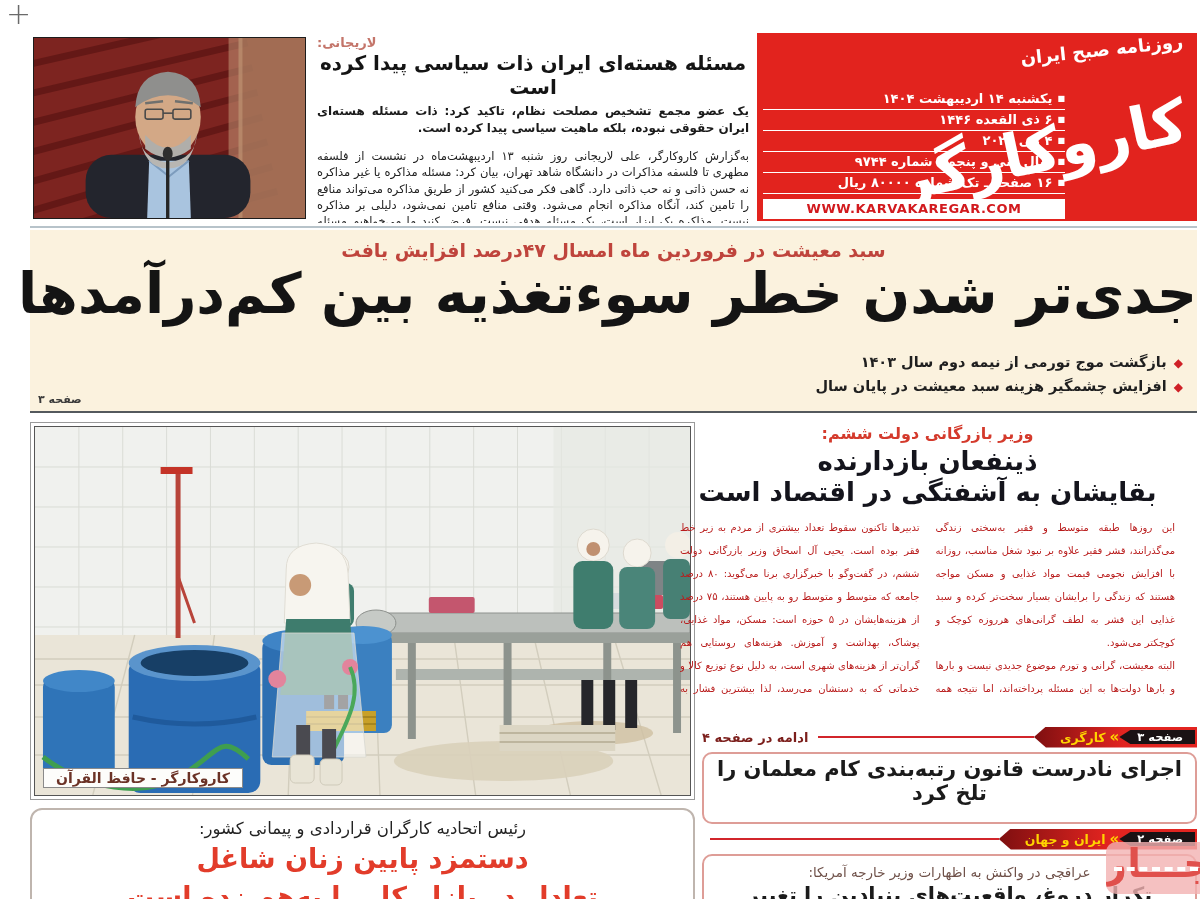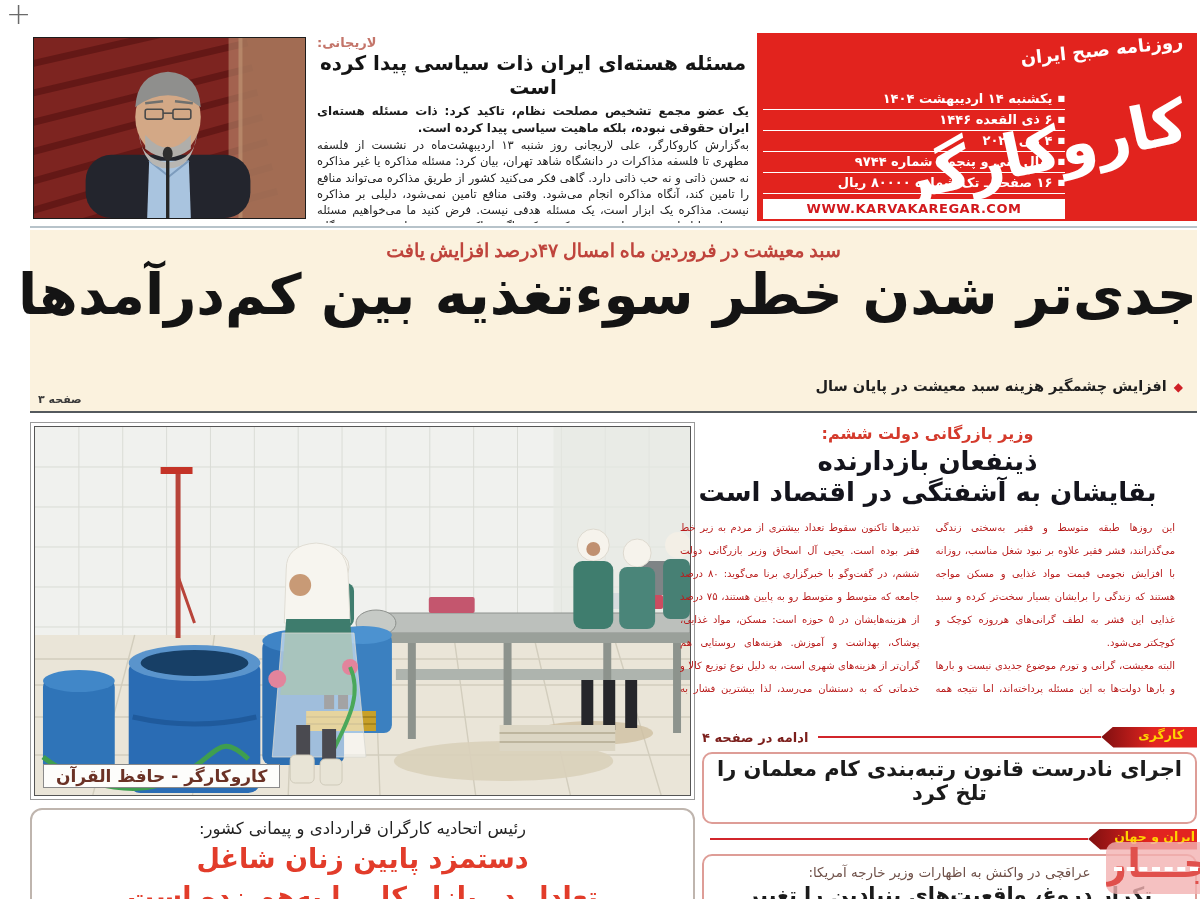--- a/index.html
+++ b/index.html
@@ -11,21 +11,21 @@
   .cropmark{position:absolute;left:6px;top:-4px;font-size:30px;color:#6a6a6a;font-weight:200;}
 
   
   .top-article{position:absolute;left:33px;top:35px;width:716px;height:188px;}
   .ta-photo{position:absolute;left:0;top:2px;width:273px;height:182px;margin:0;
             border:1px solid #1c1c1c;background:#7d2420;overflow:hidden;}
   .ta-photo svg{display:block;width:100%;height:100%;}
   .ta-text{position:absolute;left:284px;top:0;width:432px;height:188px;direction:rtl;overflow:hidden;}
   .ta-kicker{text-align:left;color:#c4756a;font-size:13px;font-weight:bold;}
   .ta-headline{margin:1px 0 4px;text-align:center;color:#141414;font-size:20px;font-weight:bold;}
-  .ta-lead{margin:0 0 0;font-size:12px;font-weight:bold;line-height:17px;text-align:justify;color:#1a1a1a;}
+  .ta-lead{margin:0 0 11px;font-size:12px;font-weight:bold;line-height:17px;text-align:justify;color:#1a1a1a;}
   .ta-body{margin:0;font-size:11.5px;line-height:16.3px;text-align:justify;color:#222;}
 
   
   .masthead{position:absolute;left:757px;top:33px;width:440px;height:188px;background:#e2231e;}
   .mh-tagline{position:absolute;right:14px;top:6px;color:#fff;font-size:18px;font-weight:bold;
               transform:rotate(-6deg);direction:rtl;}
   .mh-logo{position:absolute;right:0;left:130px;top:42px;height:150px;display:flex;align-items:center;
            justify-content:center;color:#fff;font-size:60px;font-weight:bold;
            transform:rotate(-12deg);direction:rtl;letter-spacing:-2px;}
   .mh-dates{position:absolute;left:6px;top:56px;width:302px;direction:rtl;}
@@ -33,35 +33,35 @@
           font-size:13px;font-weight:bold;text-align:right;white-space:nowrap;overflow:hidden;}
   .mh-sq{font-size:8px;vertical-align:2px;margin-left:5px;}
   .mh-url{position:absolute;left:6px;top:166px;width:302px;height:20px;background:#fff;color:#d21a1e;
           font-size:13px;font-weight:bold;text-align:center;line-height:20px;letter-spacing:.5px;}
 
   .header-rule{position:absolute;left:30px;top:226px;width:1167px;height:2px;background:#b7c3ca;}
 
   
   .lead-story{position:absolute;left:30px;top:230px;width:1167px;height:183px;background:#fbf2de;
               border-bottom:2px solid #54595d;direction:rtl;}
-  .ls-kicker{padding-top:9px;text-align:center;color:#bf443c;font-size:19px;font-weight:bold;font-family:Liberation Serif, serif;}
+  .ls-kicker{padding-top:9px;text-align:center;color:#bf443c;font-size:19px;font-weight:bold;}
   .ls-headline{margin:2px 0 0;text-align:center;color:#141414;font-size:56px;font-weight:bold;
                line-height:1.12;white-space:nowrap;}
   .ls-bullets{position:absolute;right:14px;bottom:12px;text-align:right;}
   .ls-bullet{font-size:14.5px;font-weight:bold;color:#1f1f1f;line-height:23px;}
   .ls-dia{color:#cf2127;font-size:12px;margin-left:7px;}
   .ls-pageref{position:absolute;left:8px;bottom:5px;font-size:11px;font-weight:bold;color:#3a3a3a;}
 
   
   .main-photo{position:absolute;left:30px;top:422px;width:665px;height:378px;margin:0;
               border:1px solid #9a9a9a;background:#fff;padding:3px;}
   .mp-inner{position:relative;width:100%;height:100%;border:1px solid #555;overflow:hidden;background:#f0f1ee;}
   .mp-inner svg{display:block;width:100%;height:100%;}
   .photo-credit{position:absolute;left:8px;bottom:7px;background:#fdfdfb;border:1px solid #8a8a8a;
-                padding:1px 12px;font-size:17px;font-weight:bold;color:#6b3226;direction:rtl;}
+                padding:1px 12px;font-size:14px;font-weight:bold;color:#6b3226;direction:rtl;}
 
   
   .photo-story{position:absolute;left:30px;top:808px;width:665px;height:120px;
                border:2px solid #bfb5ae;border-radius:12px;direction:rtl;text-align:center;}
   .ps-kicker{margin-top:9px;font-size:16.5px;color:#232323;}
   .ps-headline{margin-top:4px;color:#e23c2a;font-size:27px;font-weight:bold;line-height:34px;}
 
   
   .economy{position:absolute;left:680px;top:424px;width:495px;height:300px;direction:rtl;}
   .ec-kicker{text-align:center;color:#d43a2c;font-size:16px;font-weight:bold;}
@@ -69,21 +69,21 @@
   .ec-body{height:202px;overflow:hidden;column-count:2;column-gap:16px;column-fill:auto;
            font-size:10px;line-height:23px;text-align:justify;color:#b91c1c;white-space:pre-line;}
 
   .cont-row{position:absolute;left:702px;top:726px;width:495px;height:22px;display:flex;align-items:center;}
   .ec-cont{font-size:13px;font-weight:bold;color:#7c1f1c;direction:rtl;margin-right:2px;}
 
   
   .badge-rule{flex:1;height:2px;background:#d2252b;margin:0 0 0 8px;}
   .badge{display:flex;align-items:stretch;height:21px;}
   .badge-banner{display:flex;align-items:center;background:linear-gradient(90deg,#7e0f10,#e22420 55%);
-                clip-path:polygon(0 50%,12px 0,100% 0,100% 100%,12px 100%);padding:0 2px 0 18px;flex-direction:column;}
+                clip-path:polygon(0 50%,12px 0,100% 0,100% 100%,12px 100%);padding:0 2px 0 18px;}
   .badge-cat{color:#ffd400;font-size:12.5px;font-weight:bold;direction:rtl;padding-left:8px;}
   .badge-chev{color:#ffd400;font-size:15px;font-weight:bold;line-height:19px;padding-left:4px;}
   .badge-tag{display:flex;align-items:center;background:#1a1214;color:#fff;font-size:11.5px;font-weight:bold;
              clip-path:polygon(0 50%,11px 0,100% 0,100% 100%,11px 100%);padding:0 12px 0 18px;direction:rtl;}
   .badge2-row{position:absolute;left:702px;top:828px;width:495px;height:22px;display:flex;align-items:center;}
 
   
   .sec-box{position:absolute;left:702px;width:495px;border:2px solid #de9d97;border-radius:10px;
            direction:rtl;text-align:center;background:#fff;}
   .box1{top:752px;height:72px;}
@@ -158,20 +158,21 @@
     </div>
     <div class="mh-url" data-name="website-url">WWW.KARVAKAREGAR.COM</div>
   </header>
 
   <div class="header-rule" data-name="header-divider"></div>
 
   <section class="lead-story" data-name="lead-story-box">
     <div class="ls-kicker" data-name="lead-story-kicker">سبد معیشت در فروردین ماه امسال ۴۷درصد افزایش یافت</div>
     <h1 class="ls-headline" data-name="lead-story-headline">جدی‌تر شدن خطر سوءتغذیه بین کم‌درآمدها</h1>
     <div class="ls-bullets" data-name="lead-story-bullets">
+      <div class="ls-bullet" data-name="bullet-item"><span class="ls-dia" data-name="diamond-bullet-icon">◆</span><span data-name="bullet-text">بازگشت موج تورمی از نیمه دوم سال ۱۴۰۳</span></div>
       <div class="ls-bullet" data-name="bullet-item"><span class="ls-dia" data-name="diamond-bullet-icon">◆</span><span data-name="bullet-text">افزایش چشمگیر هزینه سبد معیشت در پایان سال</span></div>
     </div>
     <div class="ls-pageref" data-name="lead-story-page-ref">صفحه ۳</div>
   </section>
 
   <figure class="main-photo" data-name="factory-photo-frame">
     <div class="mp-inner" data-name="factory-photo">
       <svg viewBox="0 0 657 368" preserveAspectRatio="none" data-name="factory-photo-illustration">
         <rect x="0" y="0" width="657" height="208" fill="#f0f1ee"></rect>
         <g stroke="#dadcd6" stroke-width="1" fill="none">

